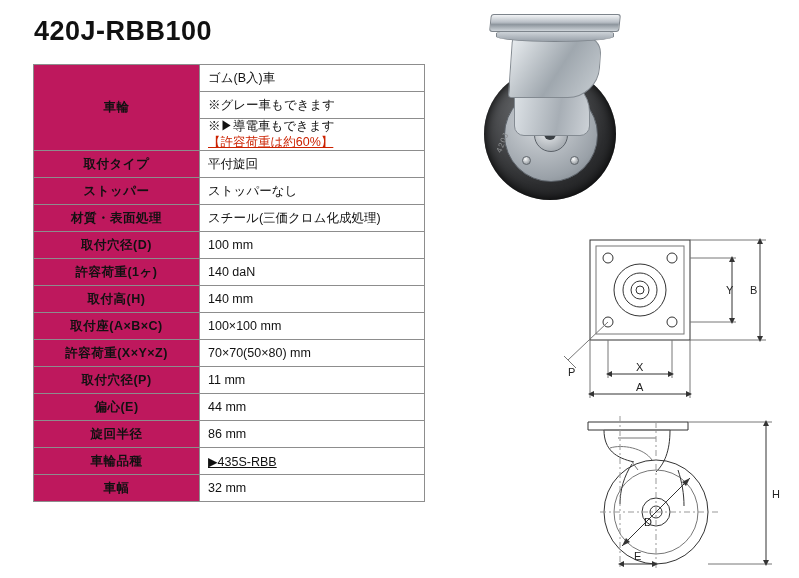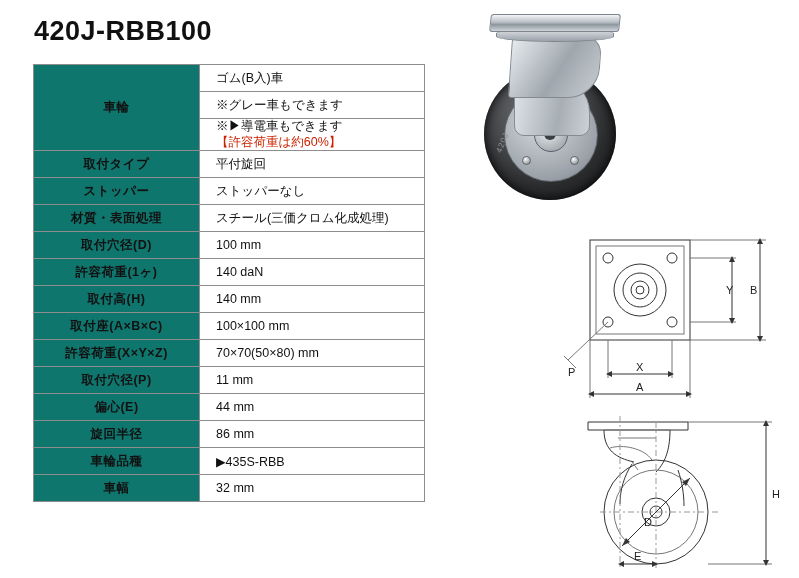--- a/index.html
+++ b/index.html
@@ -32,38 +32,39 @@
     border-collapse: collapse;
     font-size: 12.5px;
   }
   .spec-table td {
     border: 1px solid #8d8d8d;
     padding: 0;
     vertical-align: middle;
   }
   .spec-table td.label {
     width: 165px;
-    background: #0f766e;
+    background: #be185d;
     text-align: center;
     font-weight: 600;
     color: #111;
     height: 26px;
     letter-spacing: 0.5px;
   }
   .spec-table td.value {
     background: #ffffff;
-    padding-left: 16px;
+    padding-left: 8px;
     height: 26px;
     color: #111;
   }
   .wheel-label {
     vertical-align: middle;
   }
   .note-red {
     color: #cc2200;
+    text-decoration: underline;
   }
   .note-block {
     line-height: 1.25;
   }
   
   .photo-area {
     position: absolute;
     left: 440px;
     top: 6px;
     width: 352px;

